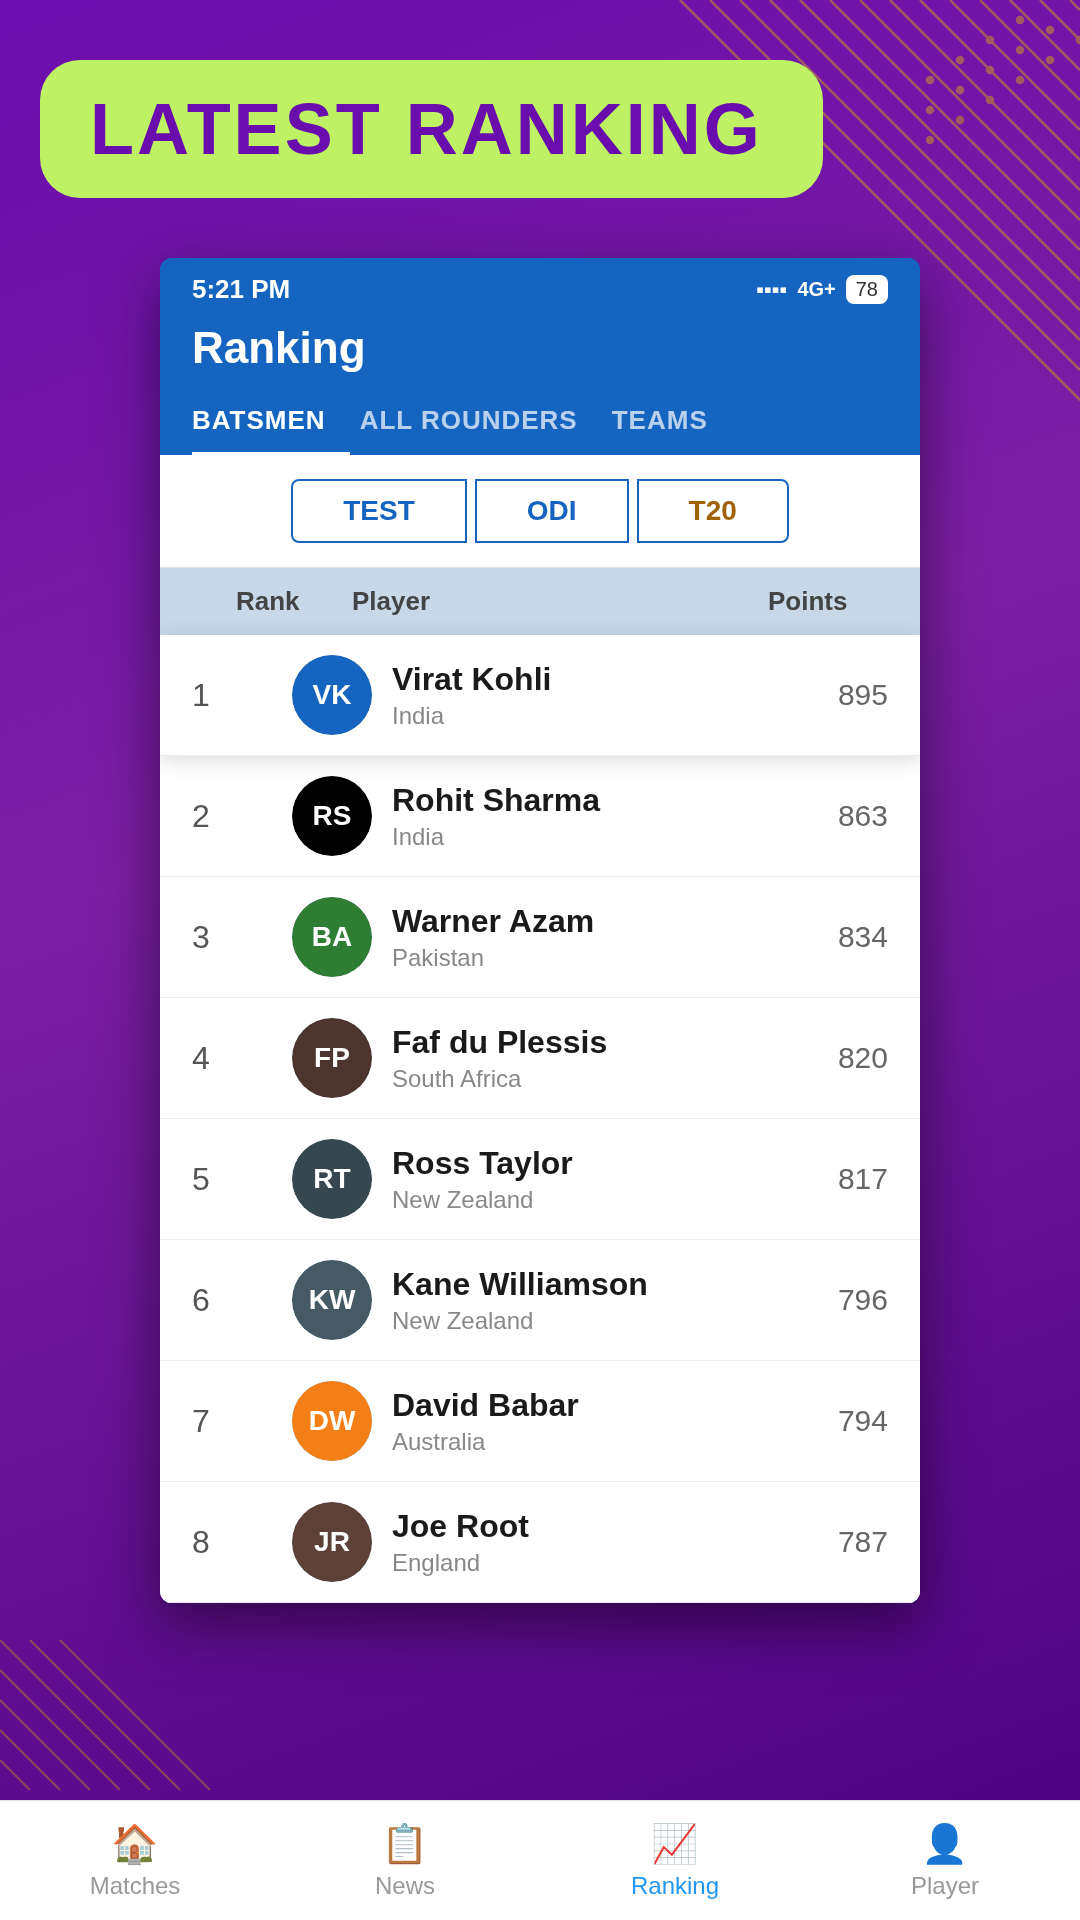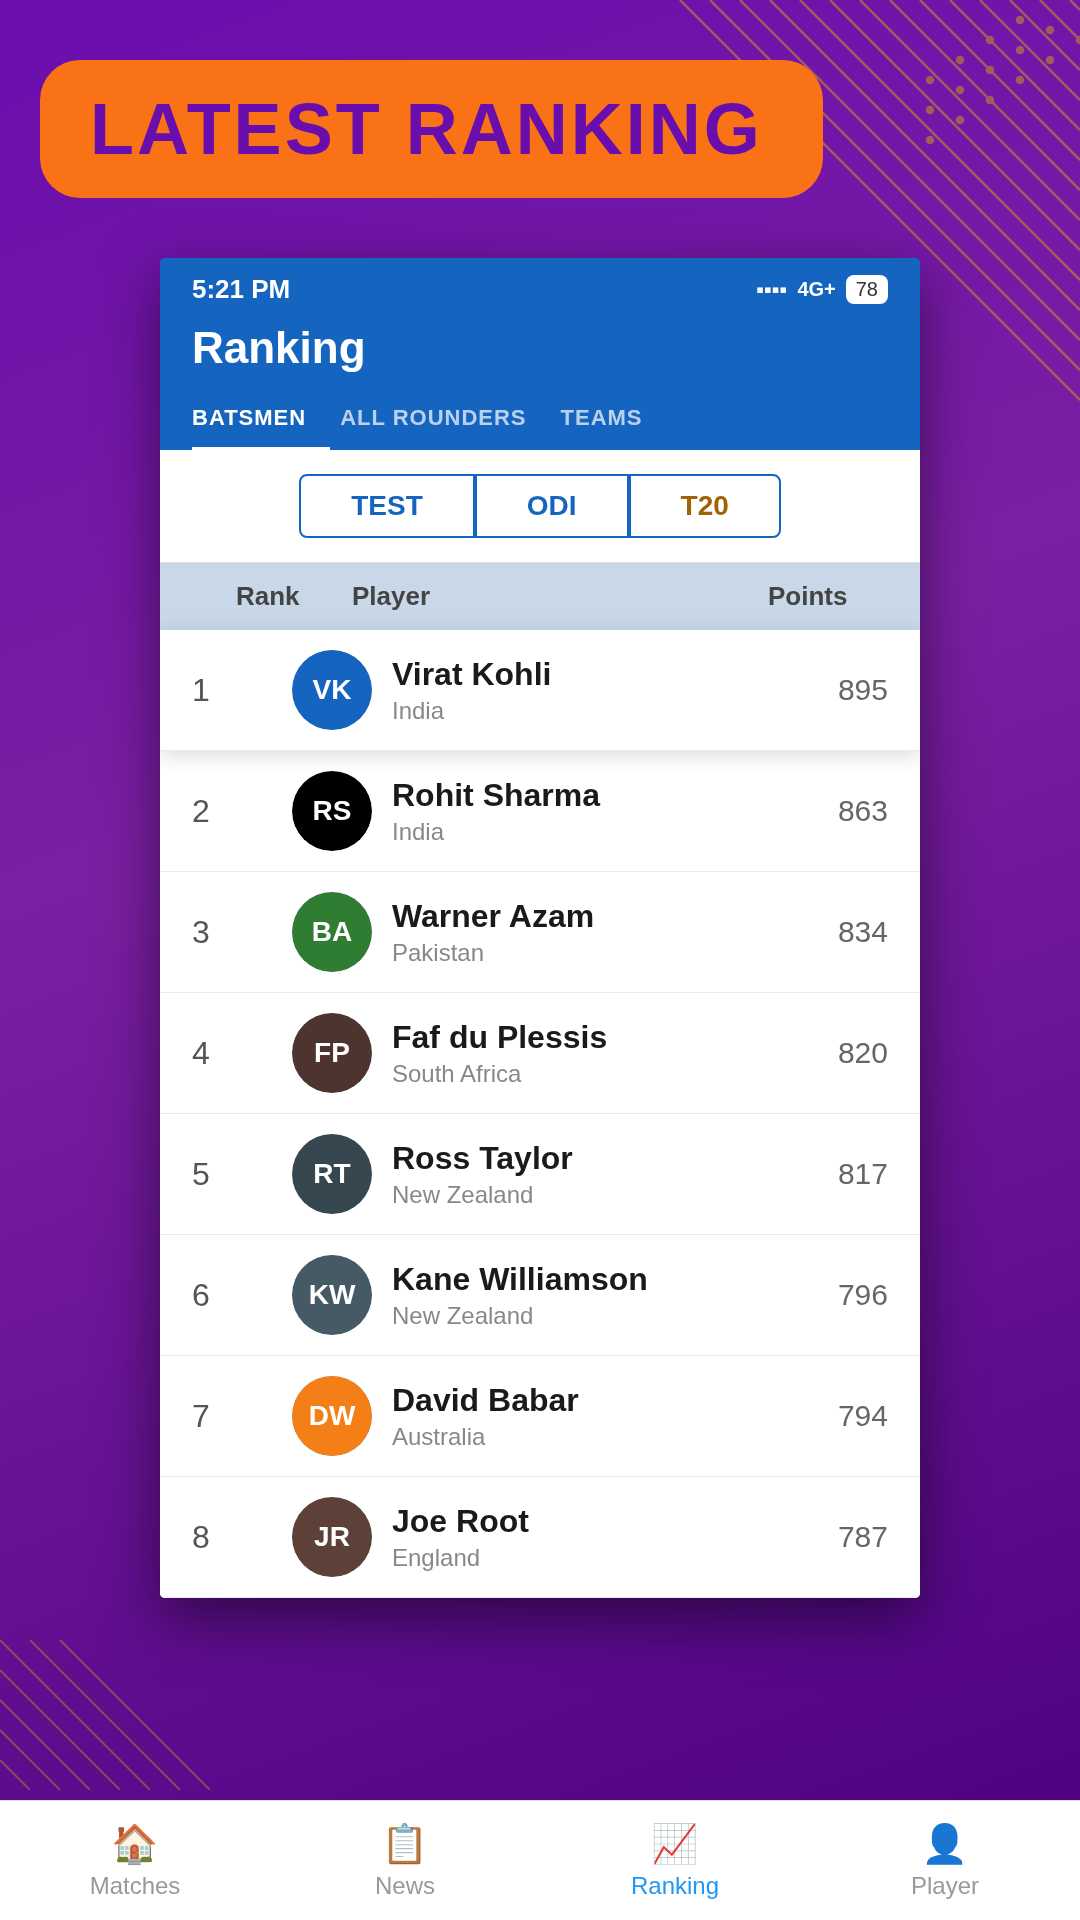--- a/index.html
+++ b/index.html
@@ -13,42 +13,42 @@
       overflow-x: hidden;
     }
 
     
     .latest-ranking-section {
       position: relative;
       z-index: 1;
       padding: 60px 0 40px 40px;
     }
     .latest-ranking-badge {
-      background: #f97316;
+      background: #bef264;
       border-radius: 40px;
       display: inline-block;
       padding: 28px 60px 28px 50px;
       text-align: center;
     }
     .latest-ranking-badge .title {
       font-size: 72px;
       font-weight: 900;
       color: #6a0dad;
       letter-spacing: 3px;
       text-transform: uppercase;
     }
 
     
     .phone-container {
       position: relative;
       z-index: 2;
       margin: 20px auto 0 auto;
       width: 760px;
       background: #1565c0;
-      border-radius: 5px;
+      border-radius: 12px;
       overflow: hidden;
       box-shadow: 0 20px 60px rgba(0,0,0,0.5);
     }
 
     
     .status-bar {
       background: #1565c0;
       display: flex;
       justify-content: space-between;
       align-items: center;
@@ -89,21 +89,21 @@
 
     
     .tabs-container {
       background: #1565c0;
       display: flex;
       gap: 0;
       padding: 0 32px;
     }
     .tab {
       color: rgba(255,255,255,0.7);
-      font-size: 22px;
+      font-size: 26px;
       font-weight: 600;
       padding: 16px 24px 16px 0;
       cursor: pointer;
       letter-spacing: 1px;
       border-bottom: 3px solid transparent;
       margin-right: 10px;
     }
     .tab.active {
       color: white;
       border-bottom: 3px solid white;
@@ -114,21 +114,21 @@
       background: #f5f7fa;
       border-radius: 0;
     }
 
     
     .format-selector {
       background: white;
       padding: 24px 40px;
       display: flex;
       justify-content: center;
-      gap: 0;
+      gap: 8px;
       border-bottom: 1px solid #e0e0e0;
     }
     .format-btn {
       border: 2px solid #1565c0;
       background: white;
       color: #1565c0;
       font-size: 28px;
       font-weight: bold;
       padding: 14px 50px;
       cursor: pointer;

